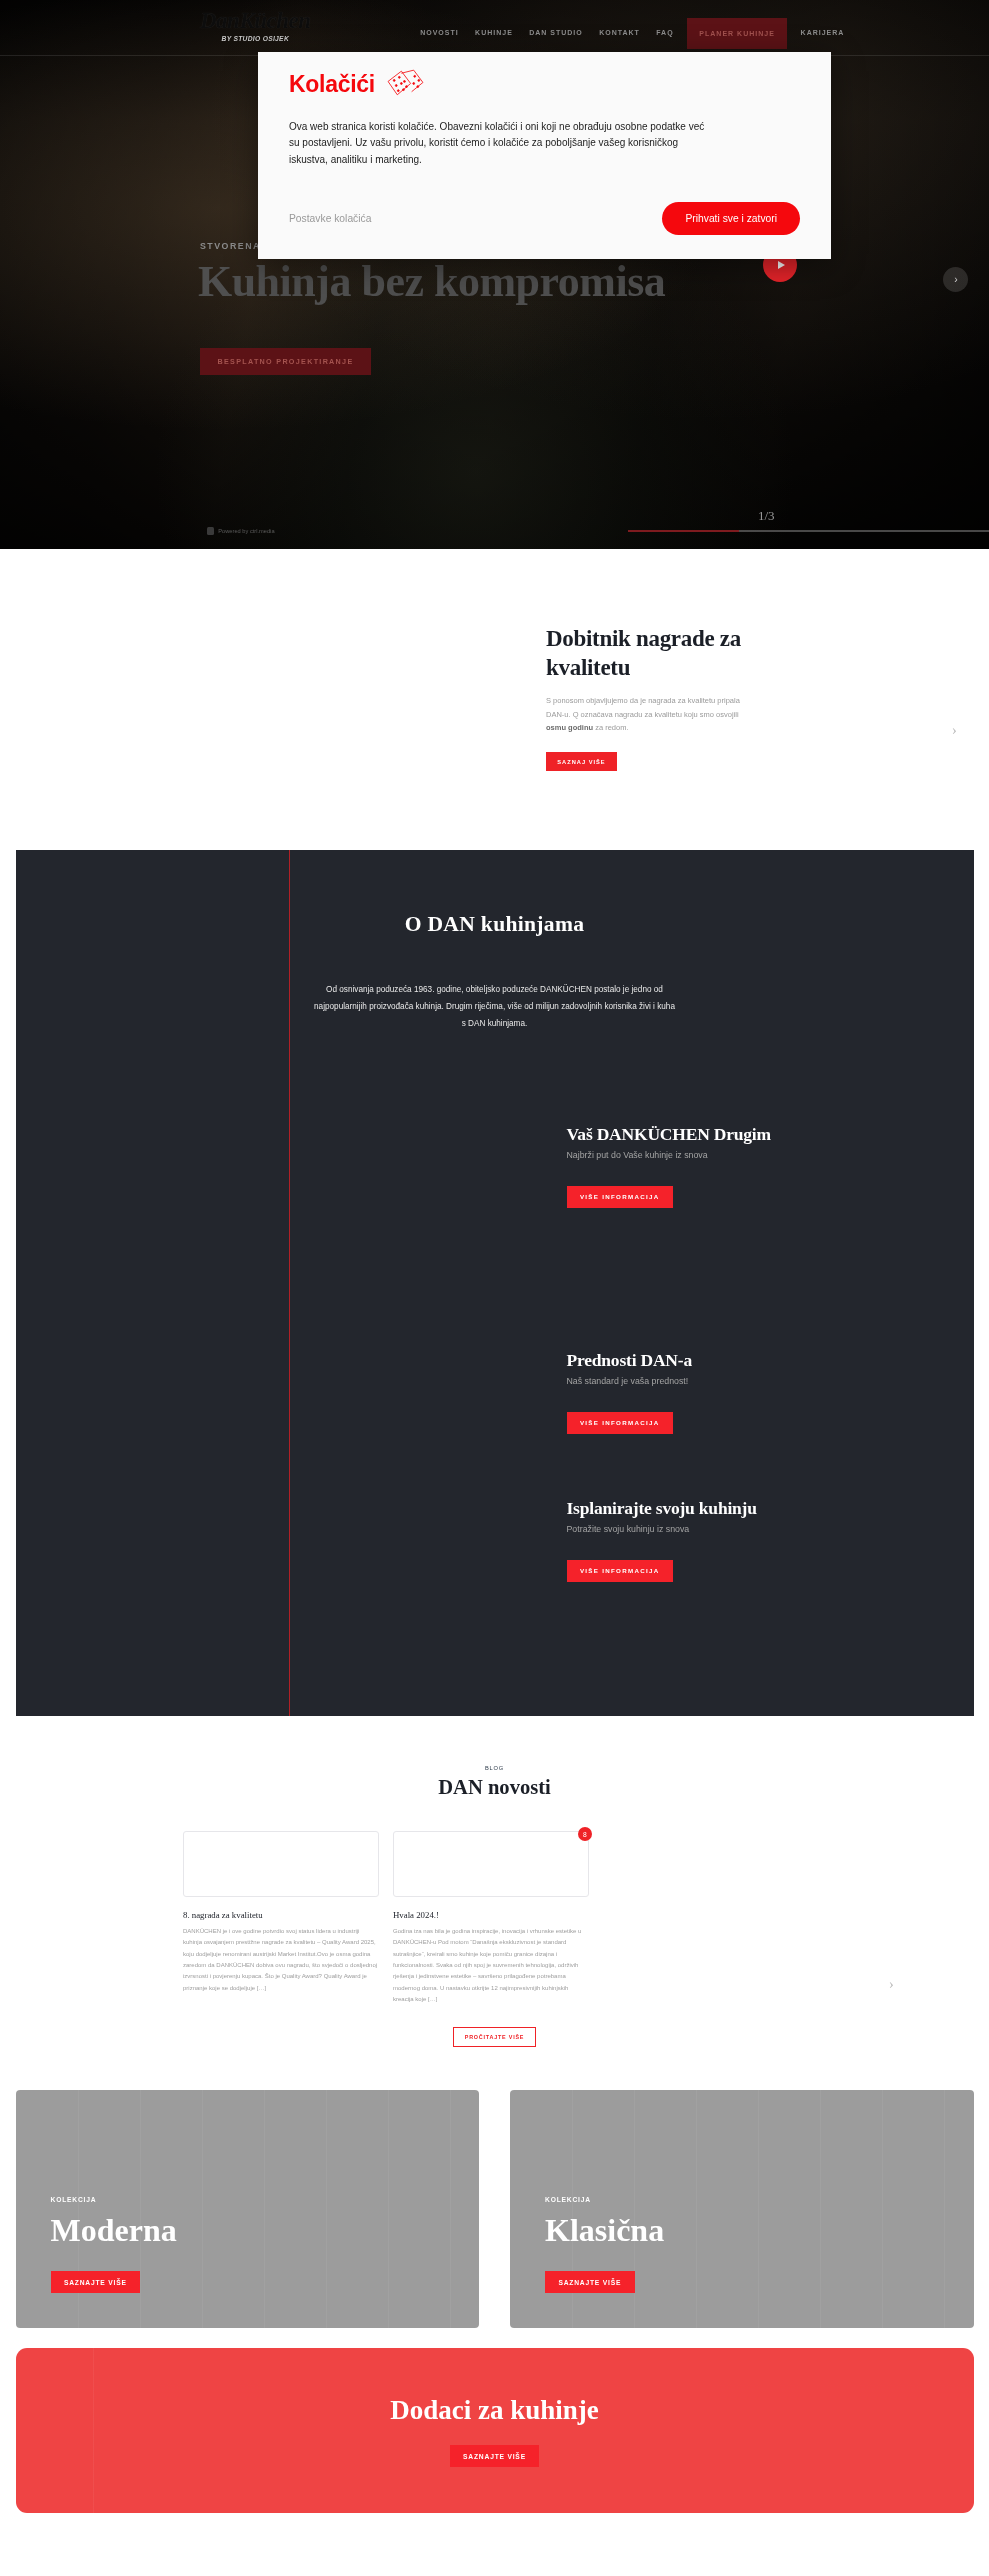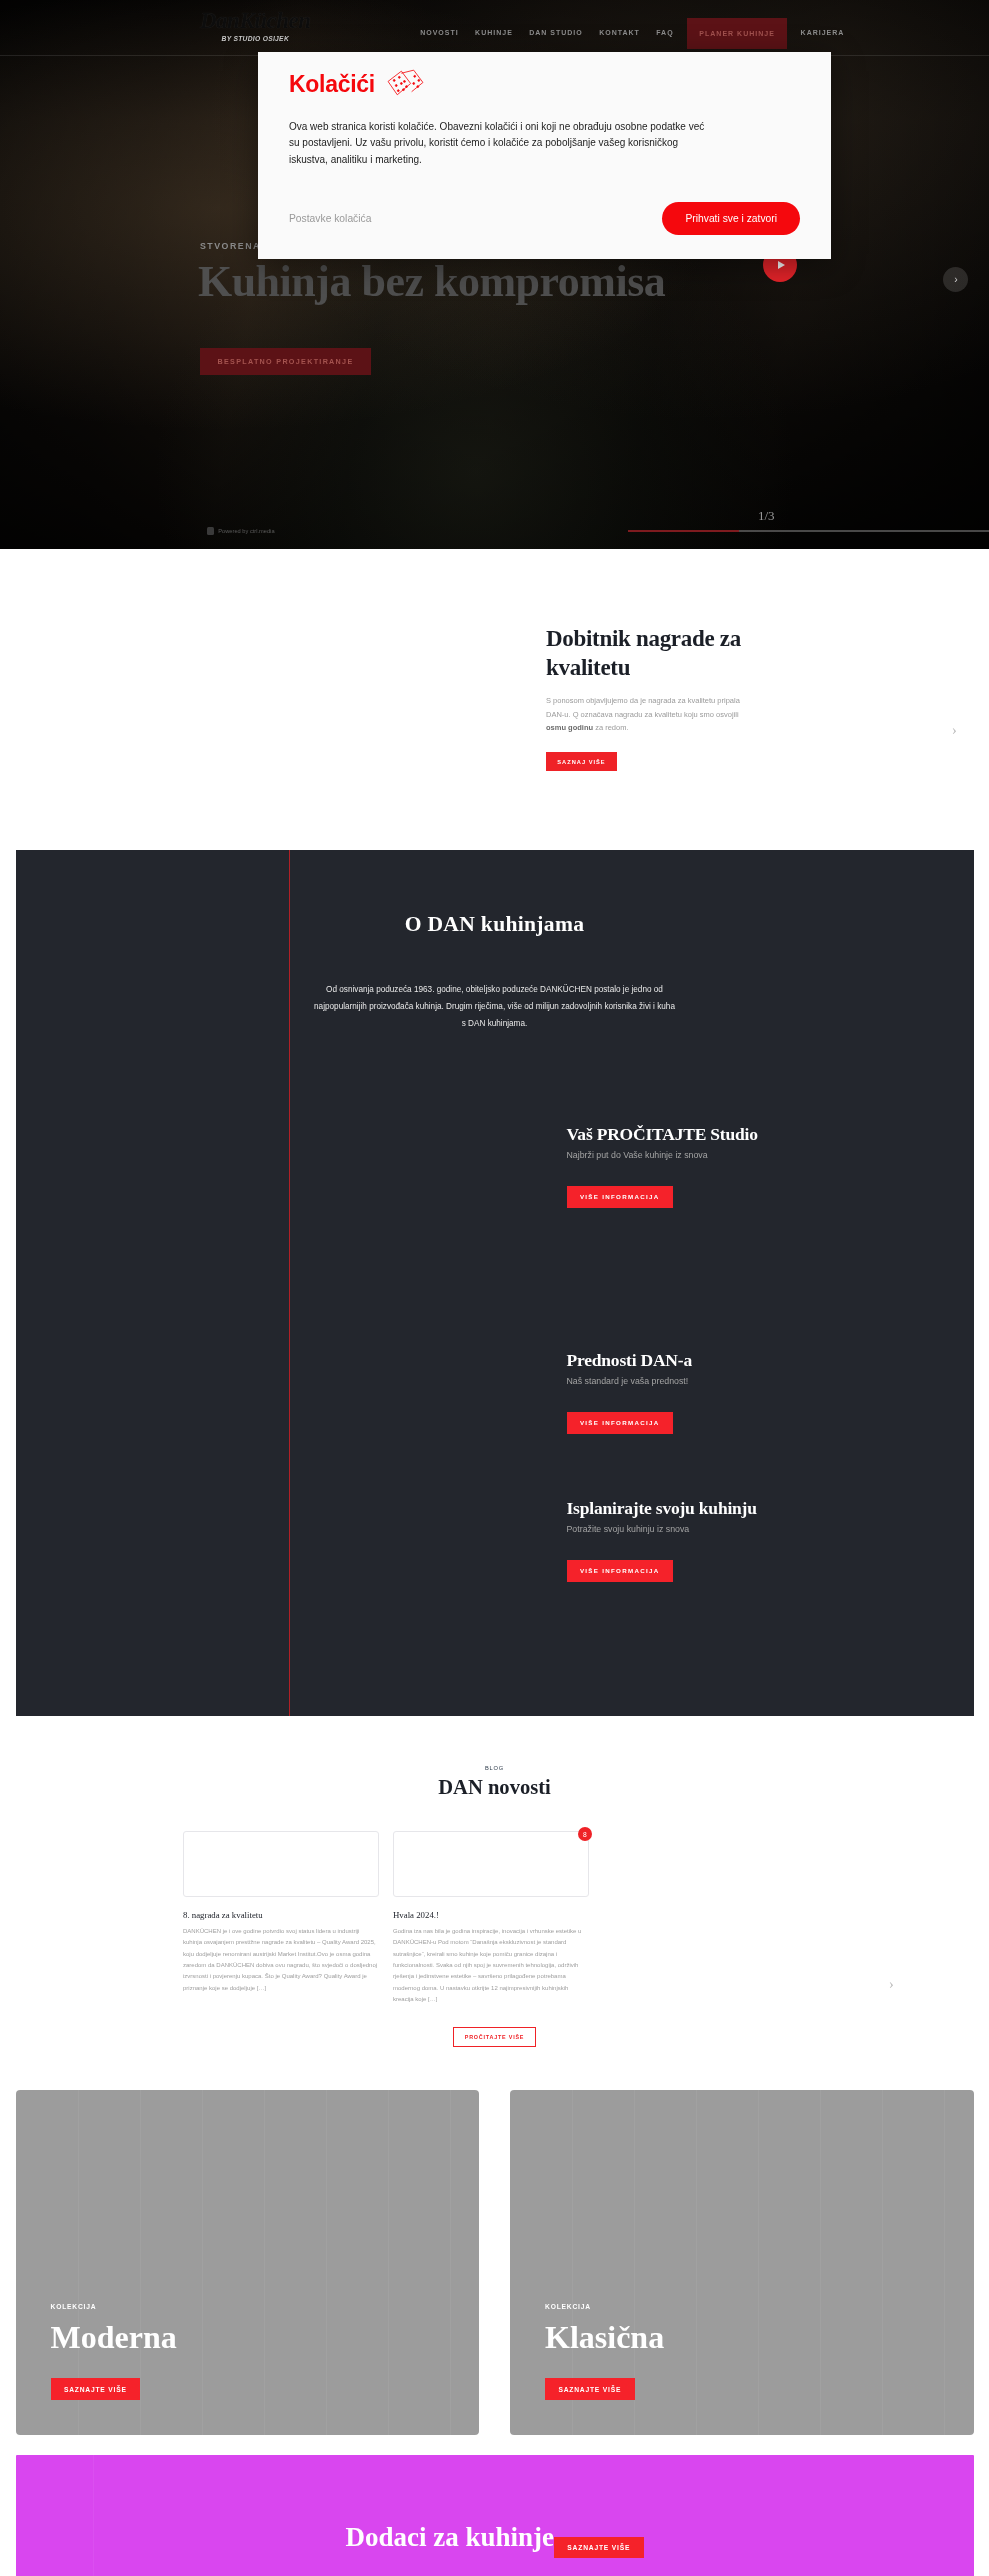--- a/index.html
+++ b/index.html
@@ -188,39 +188,39 @@
     position:absolute;right:-88px;top:144px;color:#bdbdbd;font-size:15.5px;font-family:"Liberation Serif", serif;
   }
   .blog-more{
     margin:21.6px auto 0;display:block;background:#fff;color:#ef2227;border:0.5px solid #ef2227;
     font-size:5.4px;font-weight:bold;letter-spacing:0.8px;padding:6.2px 10.3px;cursor:pointer;
   }
 
   
   .colls{display:flex;gap:31px;padding:0 15.5px;margin-top:11.3px;}
   .coll{
-    flex:1;height:345px;border-radius:4.1px;position:relative;overflow:hidden;
+    flex:1;height:238px;border-radius:4.1px;position:relative;overflow:hidden;
     background:#9c9c9c;
   }
   .coll:after{
     content:"";position:absolute;inset:0;
     background:repeating-linear-gradient(90deg, rgba(255,255,255,.05) 0 0.5px, transparent 0.5px 62px);
   }
   .coll-inner{position:absolute;left:35px;bottom:35px;z-index:2;}
   .coll-kicker{color:#fff;font-size:6.7px;font-weight:bold;letter-spacing:0.8px;}
   .coll-title{
     font-family:"Liberation Serif", serif;font-weight:bold;color:#fff;font-size:32px;margin-top:11.3px;line-height:1;
   }
   .coll-btn{
     margin-top:25px;display:inline-block;background:#f5222a;color:#fff;border:none;
     font-size:6.7px;font-weight:bold;letter-spacing:0.8px;padding:7.2px 13.4px;cursor:pointer;
   }
   .wide{
-    margin:20.6px 15.5px 0;height:165px;border-radius:1px;background:#d946ef;position:relative;overflow:hidden;
-    display:flex;flex-direction:row;align-items:center;justify-content:center;
+    margin:20.6px 15.5px 0;height:165px;border-radius:11px;background:#ef4444;position:relative;overflow:hidden;
+    display:flex;flex-direction:column;align-items:center;justify-content:center;
   }
   .wide:after{
     content:"";position:absolute;inset:0;
     background:repeating-linear-gradient(90deg, rgba(255,255,255,.05) 0 0.5px, transparent 0.5px 77px);
   }
   .wide h3{
     position:relative;z-index:2;font-family:"Liberation Serif", serif;font-weight:bold;color:#fff;font-size:27px;
   }
   .wide .coll-btn{position:relative;z-index:2;margin-top:19.6px;}
 </style>
@@ -306,21 +306,21 @@
   </div>
   <div class="award-next">›</div>
 </section>
 
 <section class="dark">
   <div class="dark-line"></div>
   <h2 class="serif">O DAN kuhinjama</h2>
   <p class="dark-lead">Od osnivanja poduzeća 1963. godine, obiteljsko poduzeće DANKÜCHEN postalo je jedno od najpopularnijih proizvođača kuhinja. Drugim riječima, više od milijun zadovoljnih korisnika živi i kuha s DAN kuhinjama.</p>
 
   <div class="dark-block" id="blk1">
-    <h3>Vaš PROČITAJTE Studio</h3>
+    <h3>Vaš DANKÜCHEN Drugim</h3>
     <p>Najbrži put do Vaše kuhinje iz snova</p>
     <button class="dark-btn">VIŠE INFORMACIJA</button>
   </div>
 
   <div class="dark-block" id="blk2">
     <h3>Prednosti DAN-a</h3>
     <p>Naš standard je vaša prednost!</p>
     <button class="dark-btn">VIŠE INFORMACIJA</button>
   </div>
 

